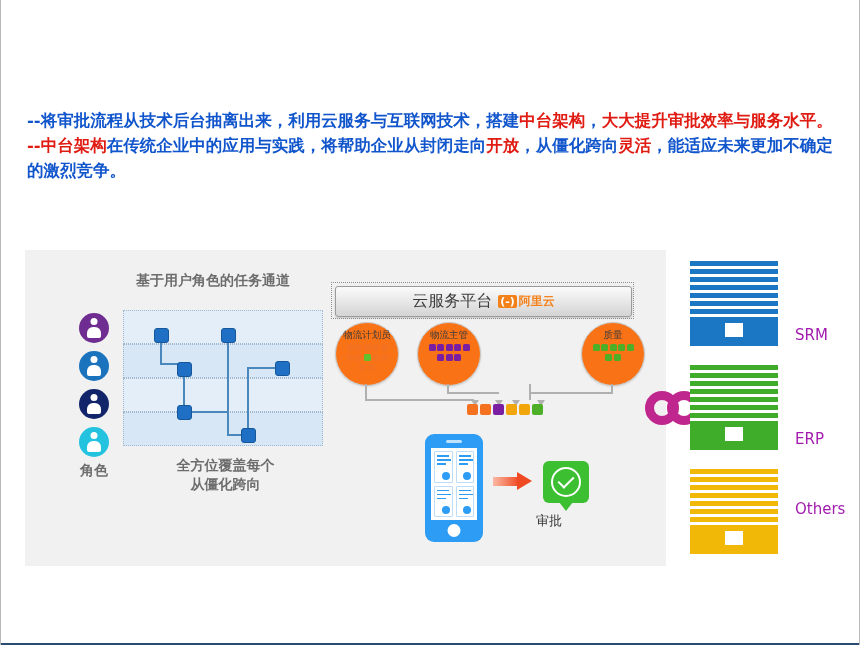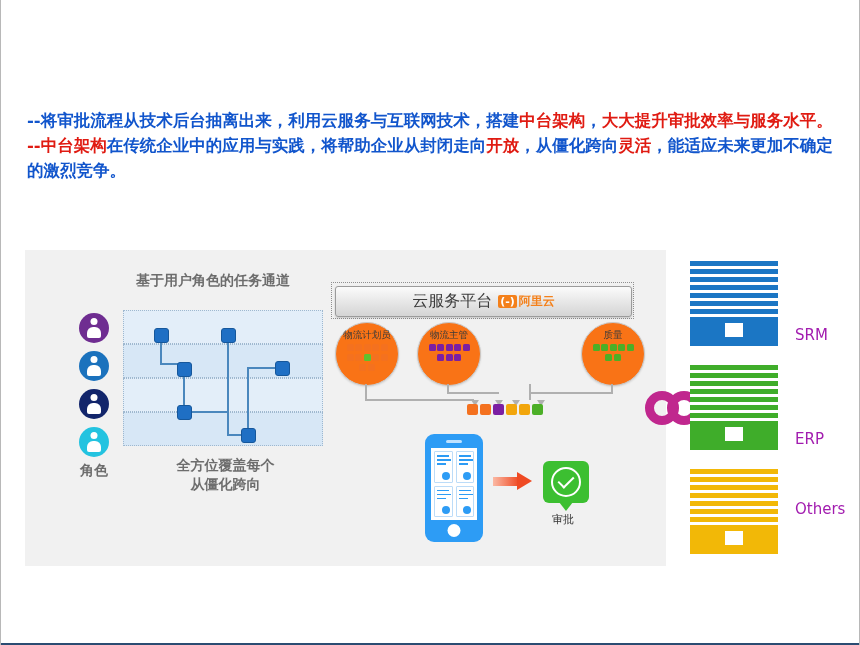--- a/index.html
+++ b/index.html
@@ -179,22 +179,22 @@
   }
   .approve .ring{
     position:absolute;left:50%;top:50%;transform:translate(-50%,-50%);
     width:26px;height:26px;border-radius:50%;border:2.5px solid #fff;
   }
   .approve .tick{
     position:absolute;left:50%;top:48%;transform:translate(-50%,-55%) rotate(45deg);
     width:7px;height:13px;border-right:2.5px solid #fff;border-bottom:2.5px solid #fff;
   }
   .approve-lbl{
-    position:absolute;left:503px;top:262px;width:70px;text-align:center;
-    font-size:11px;color:#333;font-family:Liberation Mono, monospace;
+    position:absolute;left:489px;top:262px;width:70px;text-align:center;
+    font-size:13px;color:#333;font-family:Liberation Mono, monospace;
   }
 
   
   .chain{position:absolute;left:620px;top:141px;width:64px;height:34px;}
   .chain span{
     position:absolute;top:0;width:34px;height:34px;border-radius:50%;
     border:9px solid #c0278e;box-sizing:border-box;
   }
   .chain span.l{left:0;}
   .chain span.r{left:22px;border-color:#c0278e;}

